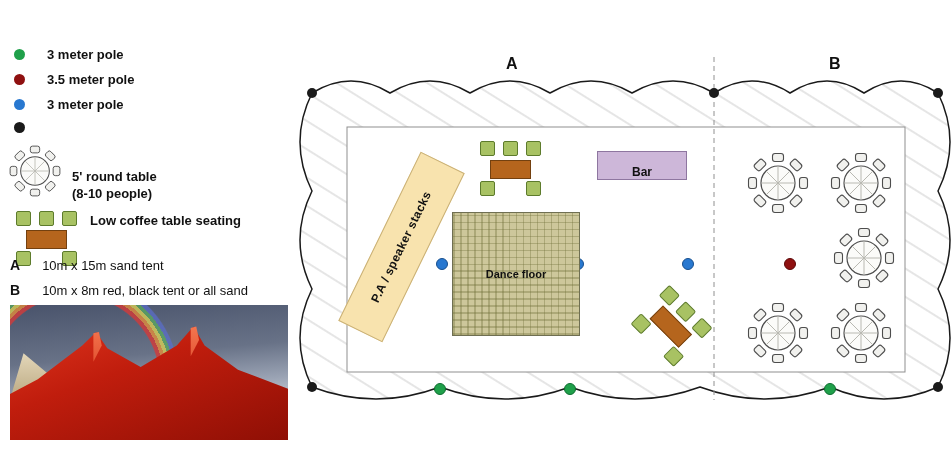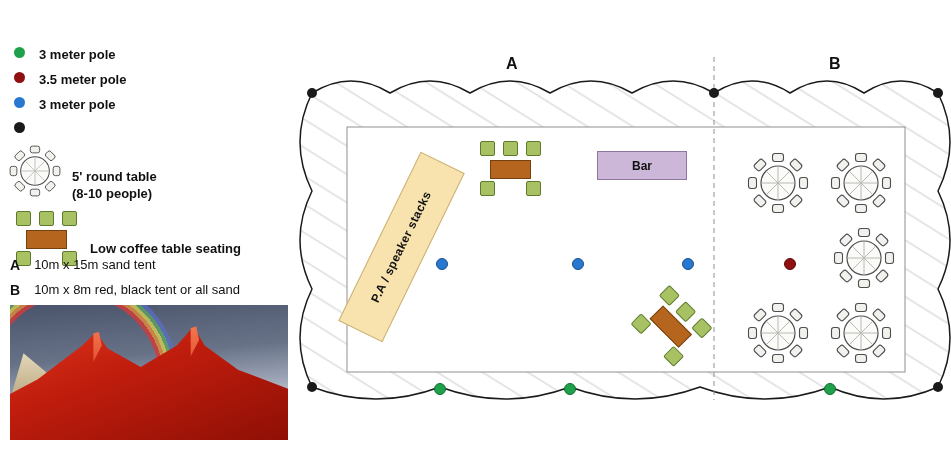--- a/index.html
+++ b/index.html
@@ -1,25 +1,25 @@
 <!DOCTYPE html>
 <html><head>
 <meta charset="utf-8">
 <style>
   html,body{margin:0;padding:0;background:#fff}
   .stage{position:relative;width:951px;height:449px;background:#fff;font-family:"Liberation Sans",sans-serif;overflow:hidden;color:#111}
   .abs{position:absolute}
   .title{left:8px;top:5px;font-size:14.5px;font-weight:bold}
-  .legrow{display:flex;align-items:flex-start;gap:14px;font-size:13px;font-weight:bold}
+  .legrow{display:flex;align-items:center;gap:22px;font-size:13px;font-weight:bold}
   .dot{width:11px;height:11px;border-radius:50%;flex:0 0 auto}
   .tbl-text{font-size:13px;font-weight:bold;line-height:17px}
   .zonekey{font-size:14px;font-weight:bold}
   .zonelabel{font-size:13px;font-weight:normal}
   .lbl-ab{font-size:16px;font-weight:bold}
-  .bar{left:597px;top:151px;width:88px;height:27px;background:#cdb7d9;border:1px solid #8e76a0;display:flex;align-items:center;justify-content:center;font-size:12px;font-weight:bold}
+  .bar{left:597px;top:151px;width:88px;height:27px;background:#cdb7d9;border:1px solid #8e76a0;display:flex;align-items:flex-end;justify-content:center;font-size:12px;font-weight:bold}
   .dance{left:452px;top:212px;width:126px;height:122px;background-color:#cdc79b;
     background-image:repeating-linear-gradient(0deg,rgba(110,110,55,.35) 0 1.5px,transparent 1.5px 7px),
                      repeating-linear-gradient(90deg,rgba(110,110,55,.35) 0 1.5px,transparent 1.5px 7px);
     border:1px solid #6f6f52;display:flex;align-items:center;justify-content:center;font-size:11px;font-weight:bold}
   .pa{left:377px;top:153px;width:47px;height:186px;background:#f8e3ae;border:1px solid #c9b076;transform:rotate(26deg);display:flex;align-items:center;justify-content:center}
   .pa span{transform:rotate(-90deg);white-space:nowrap;font-size:12px;font-weight:bold;letter-spacing:.4px}
   .coffee{width:71px;height:53px}
   .coffee2{transform:rotate(45deg)}
   .chair{position:absolute;width:13px;height:13px;background:#a8c263;border:1px solid #5d7b2c;border-radius:2px}
   .ctable{position:absolute;left:16px;top:19px;width:39px;height:17px;background:#b5651d;border:1px solid #73400f}
@@ -112,20 +112,23 @@
   <div class="abs lbl-ab" style="left:829px;top:55px">B</div>
 
   <div class="abs pa">
     <span>P.A / speaker stacks</span>
   </div>
 
   <div class="abs bar">
     <span>Bar</span>
   </div>
 
+  <div class="abs dance">
+    <span>Dance floor</span>
+  </div>
 
   <div class="abs coffee" style="left:474px;top:141px">
     <div class="chair" style="left:6px;top:0"></div>
     <div class="chair" style="left:29px;top:0"></div>
     <div class="chair" style="left:52px;top:0"></div>
     <div class="ctable"></div>
     <div class="chair" style="left:6px;top:40px"></div>
     <div class="chair" style="left:52px;top:40px"></div>
   </div>
 
@@ -164,21 +167,21 @@
   </div>
 
   <div class="abs coffee" style="left:10px;top:211px">
     <div class="chair" style="left:6px;top:0"></div>
     <div class="chair" style="left:29px;top:0"></div>
     <div class="chair" style="left:52px;top:0"></div>
     <div class="ctable"></div>
     <div class="chair" style="left:6px;top:40px"></div>
     <div class="chair" style="left:52px;top:40px"></div>
   </div>
-  <div class="abs tbl-text" style="left:90px;top:240px">Low coffee table seating</div>
+  <div class="abs tbl-text" style="left:90px;top:212px">Low coffee table seating</div>
 
   <div class="abs legrow" style="left:10px;top:257px">
     <span class="zonekey">A</span>
     <span class="zonelabel">10m x 15m sand tent</span>
   </div>
   <div class="abs legrow" style="left:10px;top:282px">
     <span class="zonekey">B</span>
     <span class="zonelabel">10m x 8m red, black tent or all sand</span>
   </div>
 

